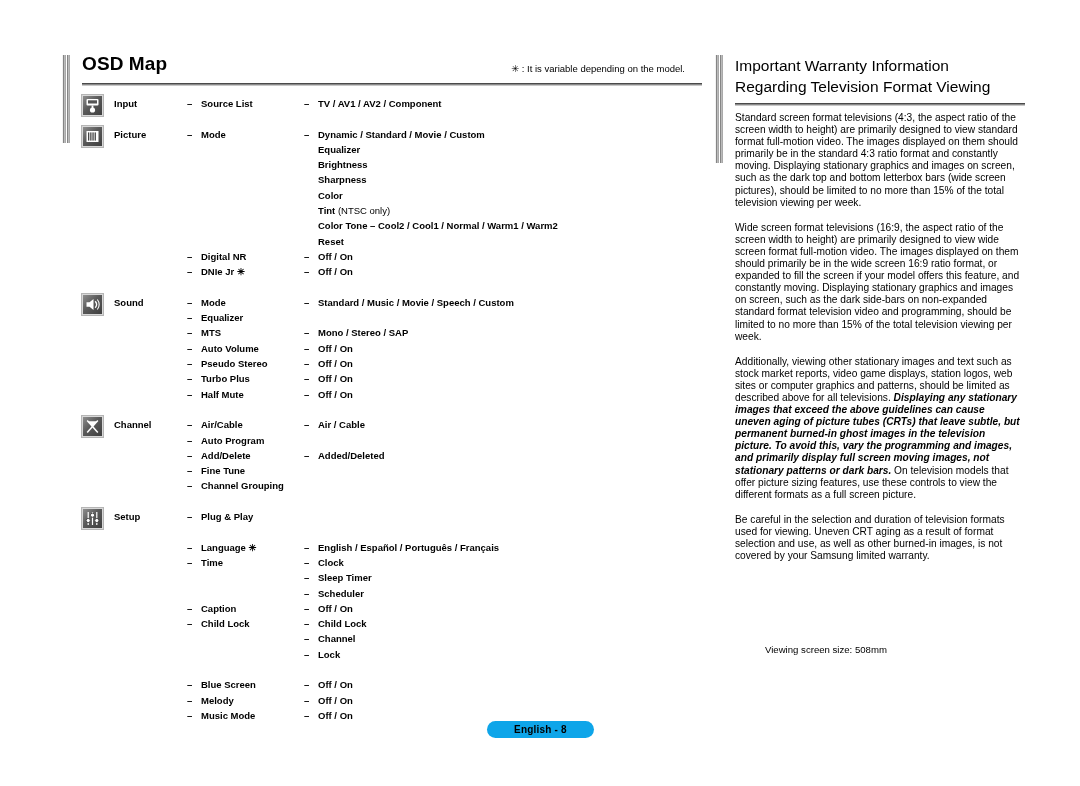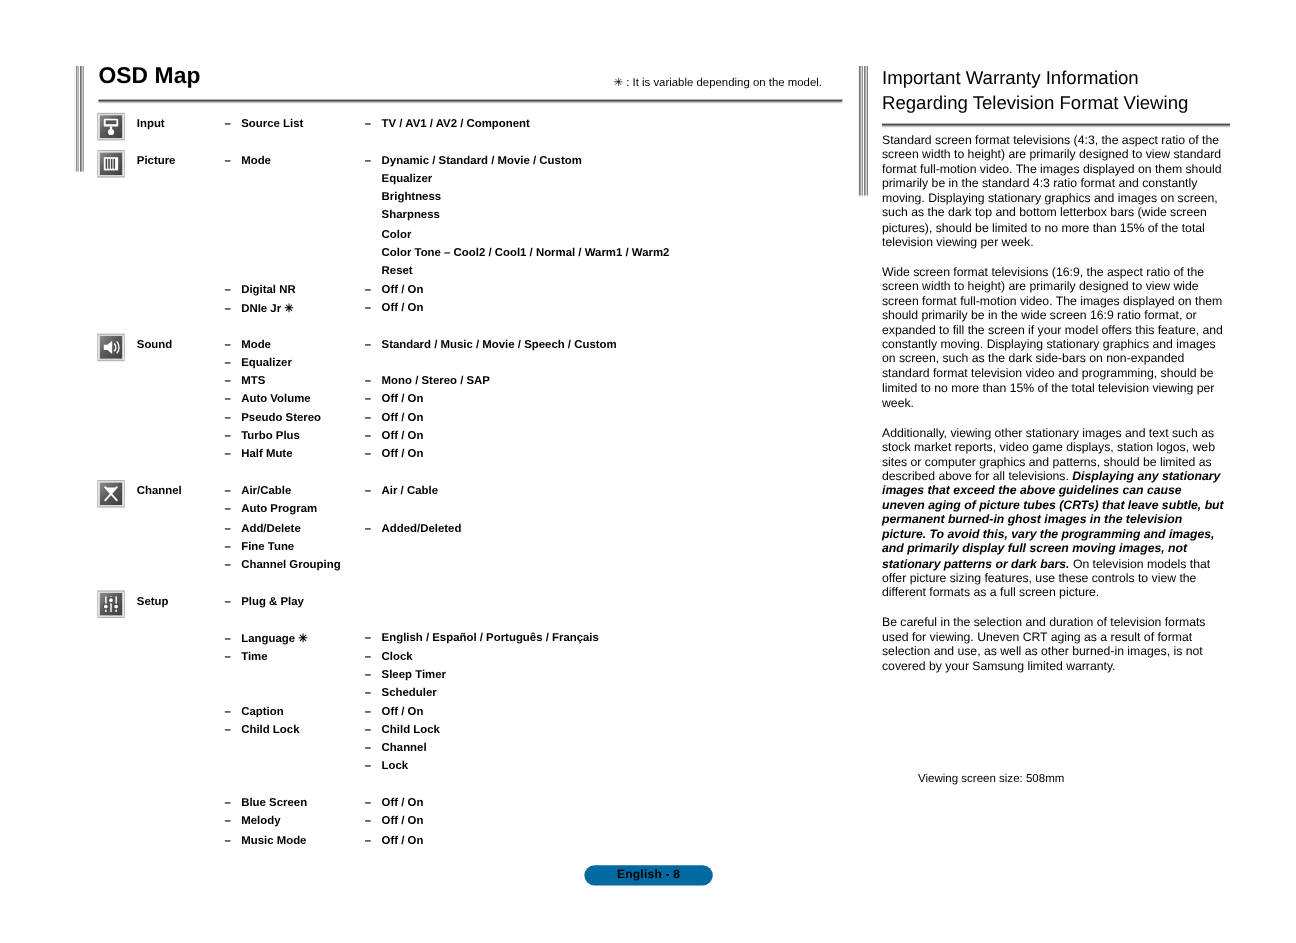--- a/index.html
+++ b/index.html
@@ -81,21 +81,21 @@
   }
   .bi{font-style:italic;font-weight:bold;margin-top:11px;}
   .screen-size{
     position:absolute;left:765px;top:644px;width:285px;
     font-size:9.6px;text-align:left;
   }
 
   
   #footer{
     position:absolute;left:487px;top:721px;width:107px;height:17px;
-    background:#0369a1;border-radius:9px;
+    background:#0ea5e9;border-radius:9px;
     font-size:10px;font-weight:bold;color:#000;
     display:flex;align-items:center;justify-content:center;
     letter-spacing:.2px;
   }
 </style>
 </head>
 <body>
 
 <div class="page">
 
@@ -143,20 +143,23 @@
       <div class="row">
         <span class="lvl2 indent"><span>Brightness</span></span>
       </div>
       <div class="row">
         <span class="lvl2 indent"><span>Sharpness</span></span>
       </div>
       <div class="row">
         <span class="lvl2 indent"><span>Color</span></span>
       </div>
       <div class="row">
+        <span class="lvl2 indent"><span>Tint</span><span class="light"> (NTSC only)</span></span>
+      </div>
+      <div class="row">
         <span class="lvl2 indent"><span>Color Tone – Cool2 / Cool1 / Normal / Warm1 / Warm2</span></span>
       </div>
       <div class="row">
         <span class="lvl2 indent"><span>Reset</span></span>
       </div>
       <div class="row">
         <span class="lvl1"><span class="dash">–</span><span>Digital NR</span></span>
         <span class="lvl2"><span class="dash">–</span><span>Off / On</span></span>
       </div>
       <div class="row">

